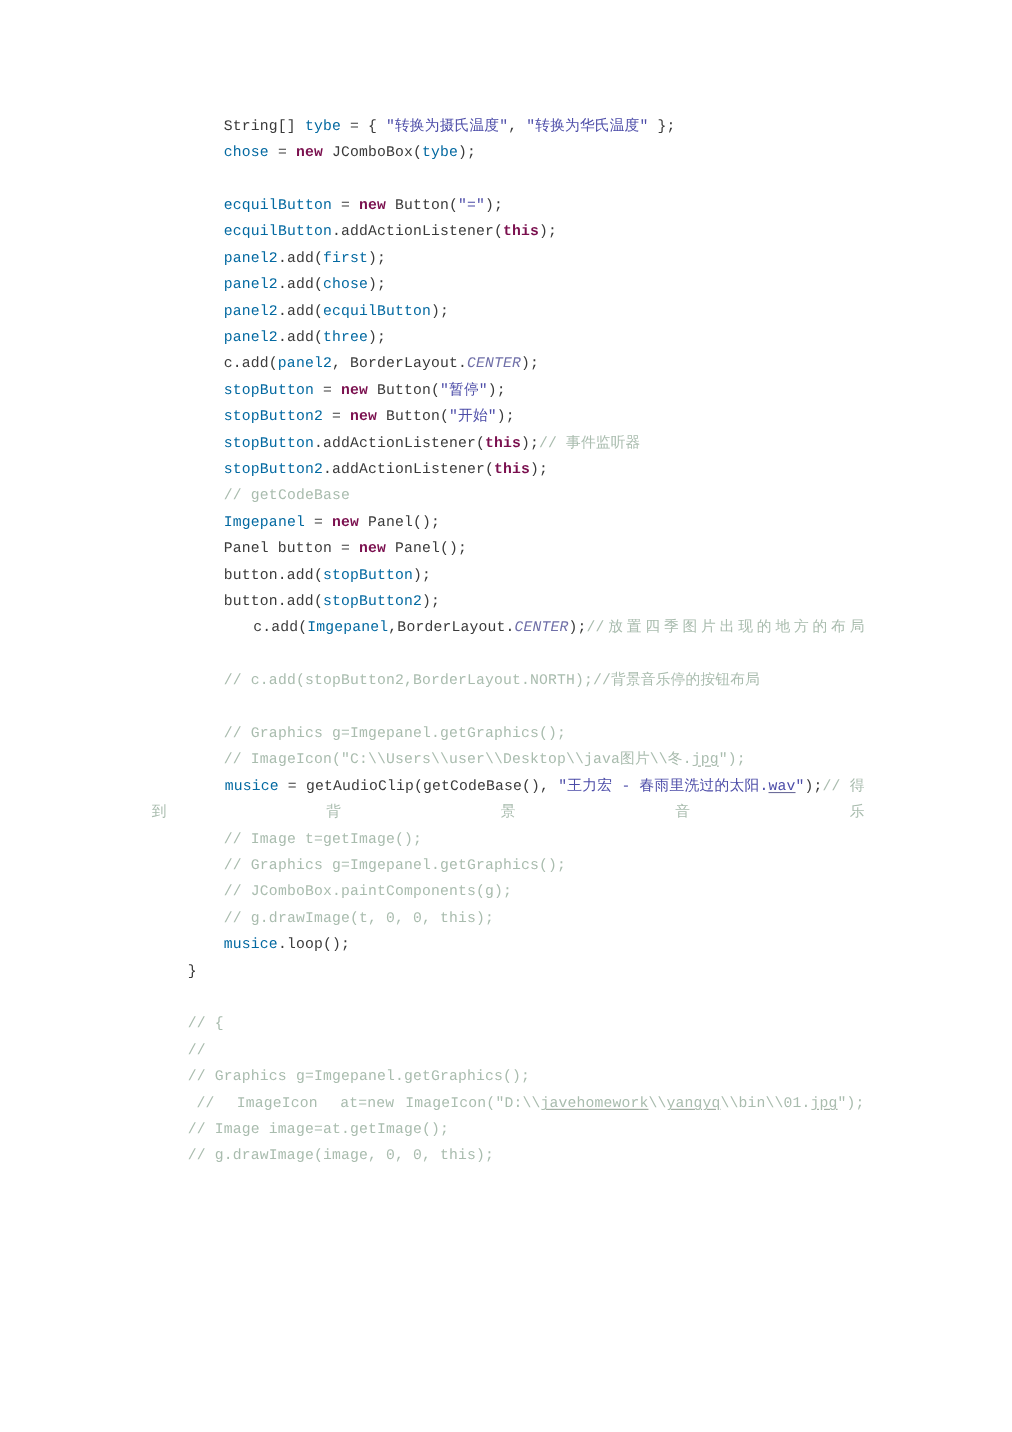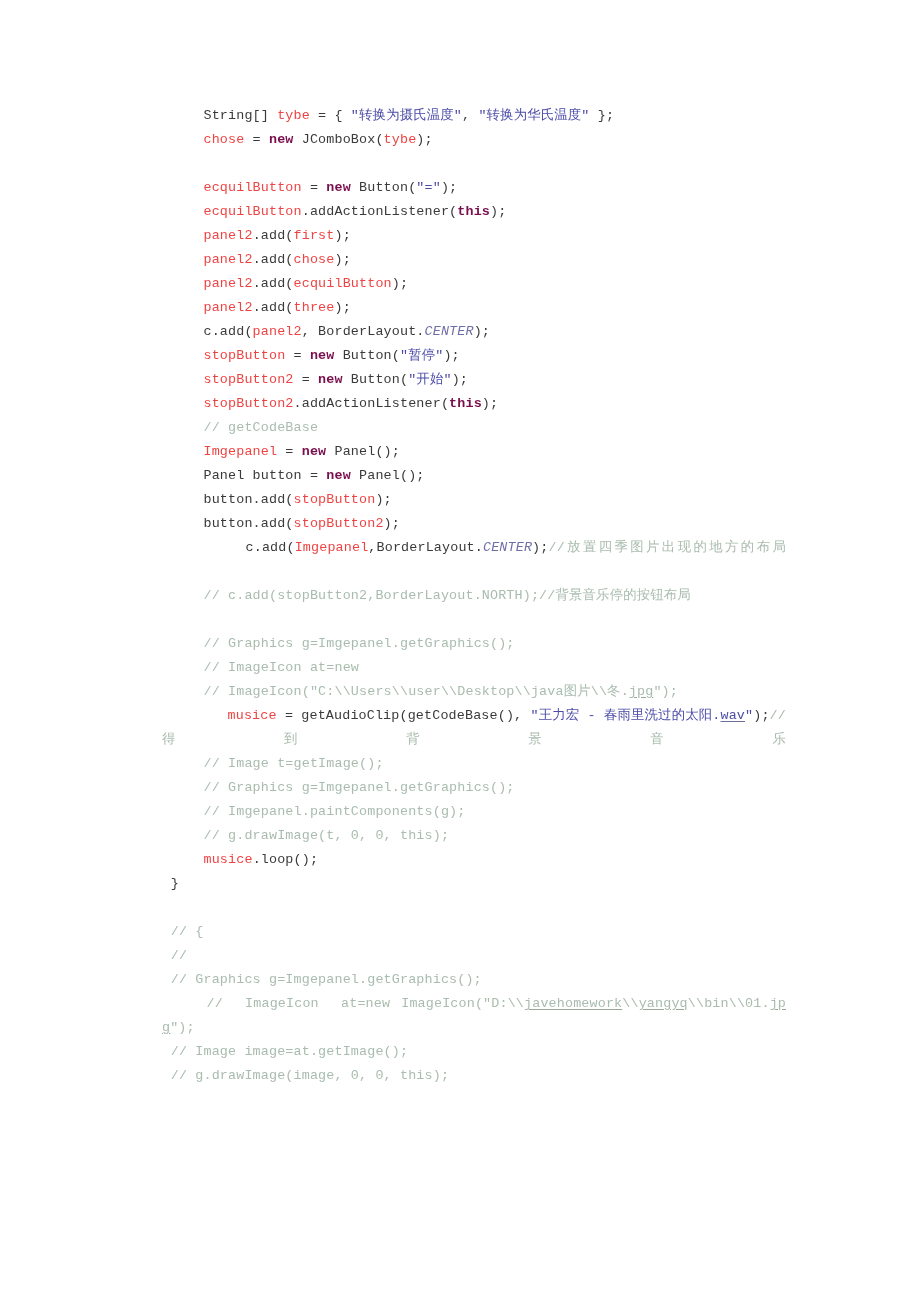--- a/index.html
+++ b/index.html
@@ -28,31 +28,31 @@
     line-height: 24px;
     white-space: pre-wrap;
     word-break: break-all;
     text-align: justify;
     text-justify: inter-character;
     color: #3c3c3c;
     margin: 0;
     letter-spacing: 0.15px;
   }
   .ln.blank { height: 24px; }                 
-  .id  { color: #ef4444; }                 
+  .id  { color: #0369a1; }                 
   .kw  { color: #7a0f4e; font-weight: bold; }  
   .st  { color: #4c4ca8; }                 
   .cm  { color: #a9bcae; }                 
   .cn  { color: #6f6fa8; font-style: italic; } 
   .tx  { color: #3a3a3a; }                 
   .sp  { text-decoration: underline; text-decoration-style: solid;
          text-decoration-color: #9aa89c; text-underline-offset: 2px; }
   .spd { text-decoration: underline; text-decoration-color: #6d6d9a;
          text-underline-offset: 2px; }
-  .just { text-align: justify; text-align-last: justify; margin-left: 24px; }
+  .just { text-align: justify; text-align-last: justify; }
 </style>
 </head>
 <body>
 
 <div class="page">
   <div class="content">
 
     <div class="ln"><span class="tx">&nbsp;&nbsp;&nbsp;&nbsp;&nbsp;&nbsp;&nbsp;&nbsp;String[] </span><span class="id">tybe</span><span class="tx"> = { </span><span class="st">"转换为摄氏温度"</span><span class="tx">, </span><span class="st">"转换为华氏温度"</span><span class="tx"> };</span></div>
 
     <div class="ln"><span class="tx">&nbsp;&nbsp;&nbsp;&nbsp;&nbsp;&nbsp;&nbsp;&nbsp;</span><span class="id">chose</span><span class="tx"> = </span><span class="kw">new</span><span class="tx"> JComboBox(</span><span class="id">tybe</span><span class="tx">);</span></div>
@@ -70,20 +70,21 @@
     <div class="ln"><span class="tx">&nbsp;&nbsp;&nbsp;&nbsp;&nbsp;&nbsp;&nbsp;&nbsp;</span><span class="id">panel2</span><span class="tx">.add(</span><span class="id">ecquilButton</span><span class="tx">);</span></div>
 
     <div class="ln"><span class="tx">&nbsp;&nbsp;&nbsp;&nbsp;&nbsp;&nbsp;&nbsp;&nbsp;</span><span class="id">panel2</span><span class="tx">.add(</span><span class="id">three</span><span class="tx">);</span></div>
 
     <div class="ln"><span class="tx">&nbsp;&nbsp;&nbsp;&nbsp;&nbsp;&nbsp;&nbsp;&nbsp;c.add(</span><span class="id">panel2</span><span class="tx">, BorderLayout.</span><span class="cn">CENTER</span><span class="tx">);</span></div>
 
     <div class="ln"><span class="tx">&nbsp;&nbsp;&nbsp;&nbsp;&nbsp;&nbsp;&nbsp;&nbsp;</span><span class="id">stopButton</span><span class="tx"> = </span><span class="kw">new</span><span class="tx"> Button(</span><span class="st">"暂停"</span><span class="tx">);</span></div>
 
     <div class="ln"><span class="tx">&nbsp;&nbsp;&nbsp;&nbsp;&nbsp;&nbsp;&nbsp;&nbsp;</span><span class="id">stopButton2</span><span class="tx"> = </span><span class="kw">new</span><span class="tx"> Button(</span><span class="st">"开始"</span><span class="tx">);</span></div>
 
+    <div class="ln"><span class="tx">&nbsp;&nbsp;&nbsp;&nbsp;&nbsp;&nbsp;&nbsp;&nbsp;</span><span class="id">stopButton</span><span class="tx">.addActionListener(</span><span class="kw">this</span><span class="tx">);</span><span class="cm">// 事件监听器</span></div>
 
     <div class="ln"><span class="tx">&nbsp;&nbsp;&nbsp;&nbsp;&nbsp;&nbsp;&nbsp;&nbsp;</span><span class="id">stopButton2</span><span class="tx">.addActionListener(</span><span class="kw">this</span><span class="tx">);</span></div>
 
     <div class="ln"><span class="tx">&nbsp;&nbsp;&nbsp;&nbsp;&nbsp;&nbsp;&nbsp;&nbsp;</span><span class="cm">// getCodeBase</span></div>
 
     <div class="ln"><span class="tx">&nbsp;&nbsp;&nbsp;&nbsp;&nbsp;&nbsp;&nbsp;&nbsp;</span><span class="id">Imgepanel</span><span class="tx"> = </span><span class="kw">new</span><span class="tx"> Panel();</span></div>
 
     <div class="ln"><span class="tx">&nbsp;&nbsp;&nbsp;&nbsp;&nbsp;&nbsp;&nbsp;&nbsp;Panel button = </span><span class="kw">new</span><span class="tx"> Panel();</span></div>
 
     <div class="ln"><span class="tx">&nbsp;&nbsp;&nbsp;&nbsp;&nbsp;&nbsp;&nbsp;&nbsp;button.add(</span><span class="id">stopButton</span><span class="tx">);</span></div>
@@ -94,31 +95,30 @@
 
     <div class="ln blank"></div>
 
 
     <div class="ln"><span class="tx">&nbsp;&nbsp;&nbsp;&nbsp;&nbsp;&nbsp;&nbsp;&nbsp;</span><span class="cm">// c.add(stopButton2,BorderLayout.NORTH);//背景音乐停的按钮布局</span></div>
 
     <div class="ln blank"></div>
 
     <div class="ln"><span class="tx">&nbsp;&nbsp;&nbsp;&nbsp;&nbsp;&nbsp;&nbsp;&nbsp;</span><span class="cm">// Graphics g=Imgepanel.getGraphics();</span></div>
 
-    <div class="ln"><span class="tx">&nbsp;&nbsp;&nbsp;&nbsp;&nbsp;&nbsp;&nbsp;&nbsp;</span><span class="cm">// ImageIcon at=new</span></div>
 
     <div class="ln"><span class="tx">&nbsp;&nbsp;&nbsp;&nbsp;&nbsp;&nbsp;&nbsp;&nbsp;</span><span class="cm">// ImageIcon("C:\\Users\\user\\Desktop\\java图片\\冬.<span class="sp">jpg</span>");</span></div>
 
     <div class="ln just"><span class="tx">&nbsp;&nbsp;&nbsp;&nbsp;&nbsp;&nbsp;&nbsp;&nbsp;</span><span class="id">musice</span><span class="tx"> = getAudioClip(getCodeBase(), </span><span class="st">"王力宏 - 春雨里洗过的太阳.<span class="spd">wav</span>"</span><span class="tx">);</span><span class="cm">// 得到背景音乐</span></div>
 
     <div class="ln"><span class="tx">&nbsp;&nbsp;&nbsp;&nbsp;&nbsp;&nbsp;&nbsp;&nbsp;</span><span class="cm">// Image t=getImage();</span></div>
 
     <div class="ln"><span class="tx">&nbsp;&nbsp;&nbsp;&nbsp;&nbsp;&nbsp;&nbsp;&nbsp;</span><span class="cm">// Graphics g=Imgepanel.getGraphics();</span></div>
 
-    <div class="ln"><span class="tx">&nbsp;&nbsp;&nbsp;&nbsp;&nbsp;&nbsp;&nbsp;&nbsp;</span><span class="cm">// Imgepanel.paintComponents(g);</span></div>
+    <div class="ln"><span class="tx">&nbsp;&nbsp;&nbsp;&nbsp;&nbsp;&nbsp;&nbsp;&nbsp;</span><span class="cm">// JComboBox.paintComponents(g);</span></div>
 
     <div class="ln"><span class="tx">&nbsp;&nbsp;&nbsp;&nbsp;&nbsp;&nbsp;&nbsp;&nbsp;</span><span class="cm">// g.drawImage(t, 0, 0, this);</span></div>
 
     <div class="ln"><span class="tx">&nbsp;&nbsp;&nbsp;&nbsp;&nbsp;&nbsp;&nbsp;&nbsp;</span><span class="id">musice</span><span class="tx">.loop();</span></div>
 
     <div class="ln"><span class="tx">&nbsp;&nbsp;&nbsp;&nbsp;}</span></div>
 
     <div class="ln blank"></div>
 
 

